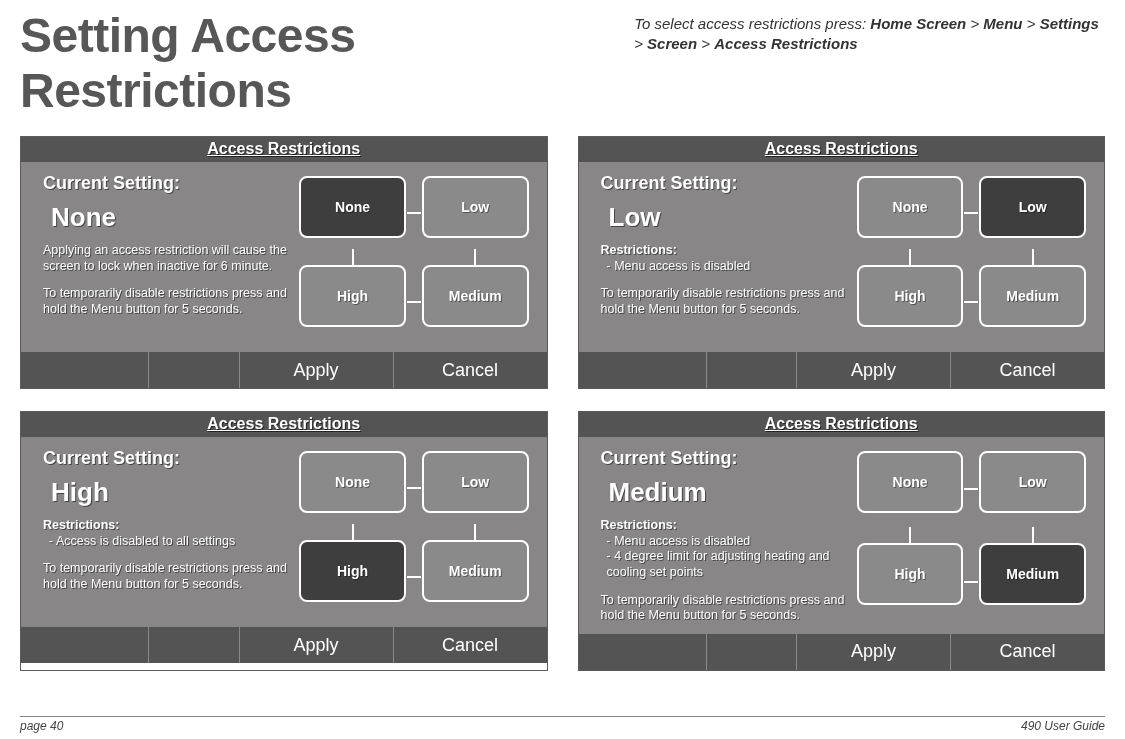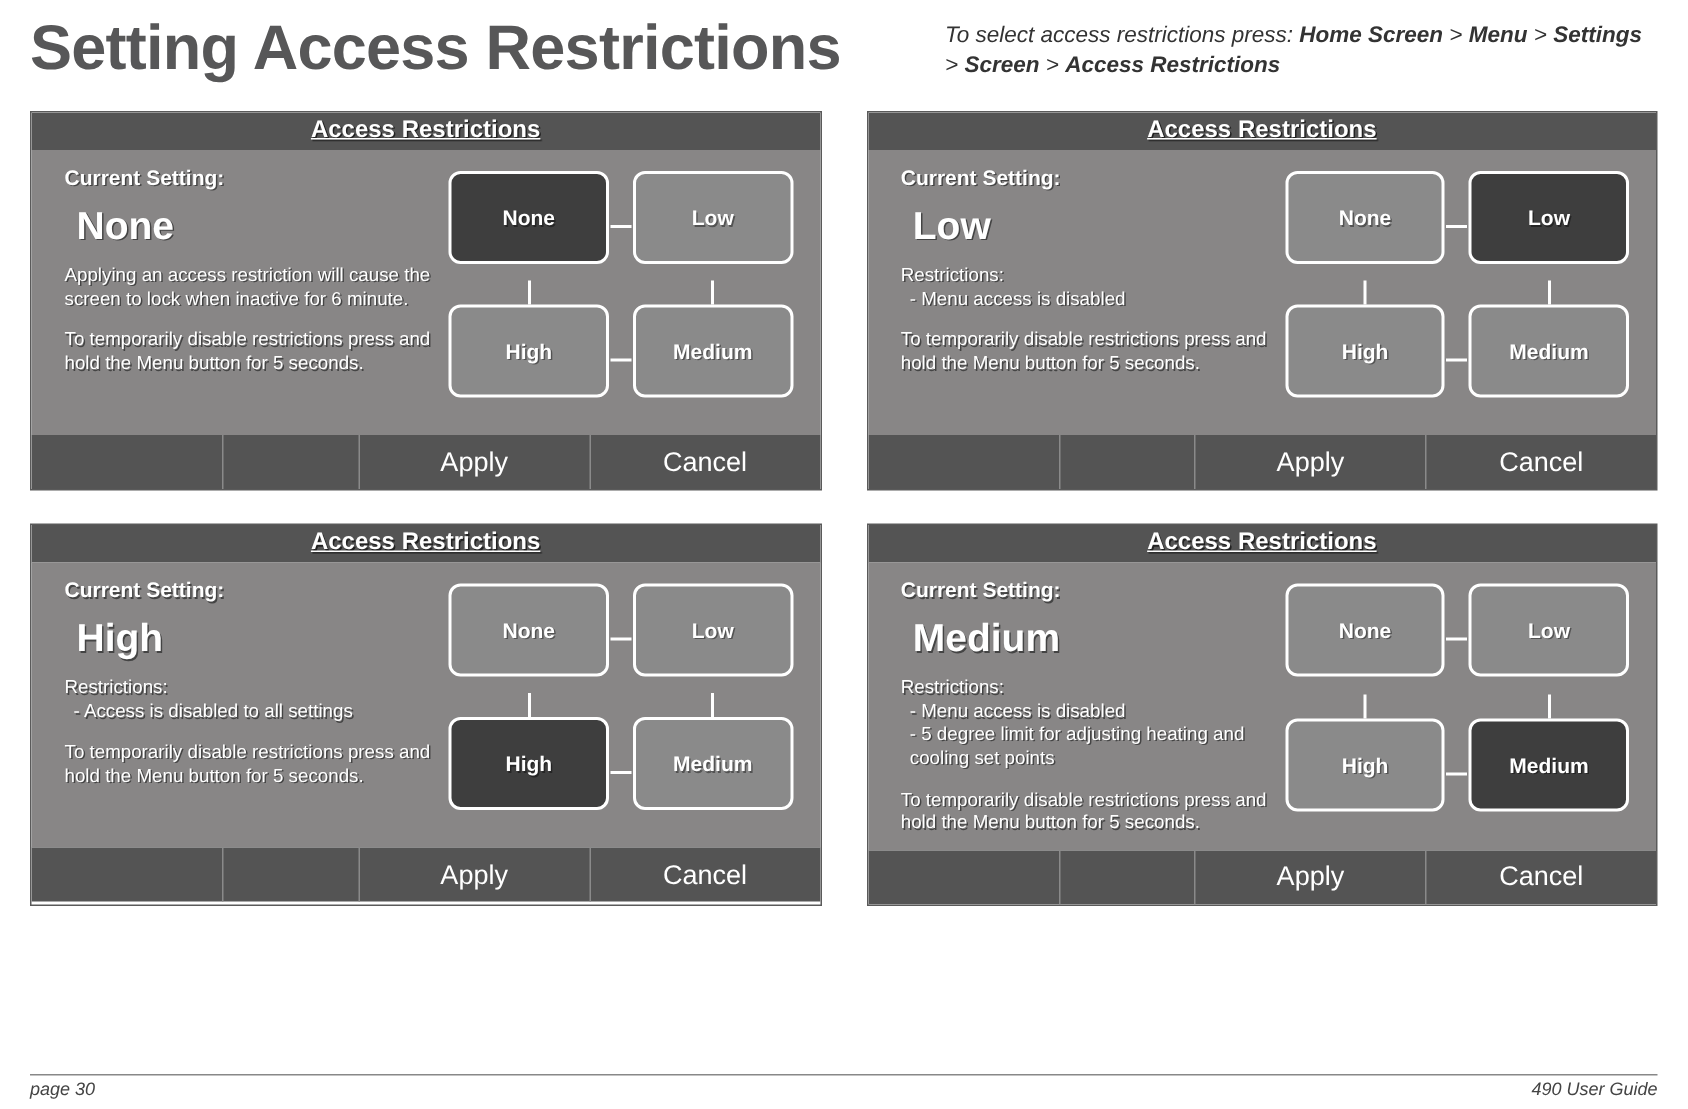--- a/index.html
+++ b/index.html
@@ -12,21 +12,21 @@
     position: relative;
     padding: 8px 20px 0 20px;
   }
   .page-header {
     display: flex;
     justify-content: space-between;
     align-items: flex-start;
     margin-bottom: 18px;
   }
   .page-title {
-    font-size: 42px;
+    font-size: 48px;
     font-weight: 700;
     color: #575758;
     letter-spacing: -0.5px;
     font-family: "Myriad Pro", "Segoe UI Semibold", Arial, sans-serif;
     font-stretch: condensed;
   }
   .nav-instructions {
     width: 475px;
     font-size: 15px;
     color: #333;
@@ -67,32 +67,32 @@
   .panel-left {
     flex: 1.1;
     color: #fff;
     font-size: 12.5px;
     line-height: 1.25;
     text-shadow: 1px 1px 0 #444;
   }
   .current-label {
     font-weight: 800;
     margin-bottom: 6px;
-    font-size: 14px;
+    font-size: 18px;
   }
   .current-value {
     font-size: 26px;
     font-weight: 800;
     margin-bottom: 10px;
     margin-left: 8px;
   }
   .restrictions {
     margin-bottom: 12px;
   }
-  .restrictions-title { font-weight: 400; }
+  .restrictions-title { font-weight: 700; }
   .restrictions ul { list-style: none; padding-left: 6px; }
   .restrictions ul li::before { content: "- "; }
   .disable-note { }
 
   .panel-right {
     flex: 1;
     display: grid;
     grid-template-columns: 1fr 16px 1fr;
     grid-template-rows: 1fr 16px 1fr;
     gap: 0;
@@ -283,21 +283,21 @@
     <div class="panel">
       <div class="panel-header">Access Restrictions</div>
       <div class="panel-body">
         <div class="panel-left">
           <div class="current-label">Current Setting:</div>
           <div class="current-value">Medium</div>
           <div class="restrictions">
             <div class="restrictions-title">Restrictions:</div>
             <ul>
               <li>Menu access is disabled</li>
-              <li>5 degree limit for adjusting heating and cooling set points</li>
+              <li>4 degree limit for adjusting heating and cooling set points</li>
             </ul>
           </div>
           <div class="disable-note">To temporarily disable restrictions press and hold the Menu button for 5 seconds.</div>
         </div>
         <div class="panel-right">
           <div class="opt-btn unsel">None</div>
           <div class="conn h">
             <div class="dash-v"></div>
           </div>
           <div class="opt-btn unsel">Low</div>
@@ -318,15 +318,15 @@
       <div class="panel-footer">
         <div class="foot-seg foot-spacer1"></div>
         <div class="foot-seg foot-spacer2"></div>
         <div class="foot-seg foot-btn">Apply</div>
         <div class="foot-seg foot-btn">Cancel</div>
       </div>
     </div>
   </div>
 
 <div class="page-footer">
-  <span>page 30</span>
+  <span>page 40</span>
   <span>490 User Guide</span>
 </div>
 
 </body></html>

